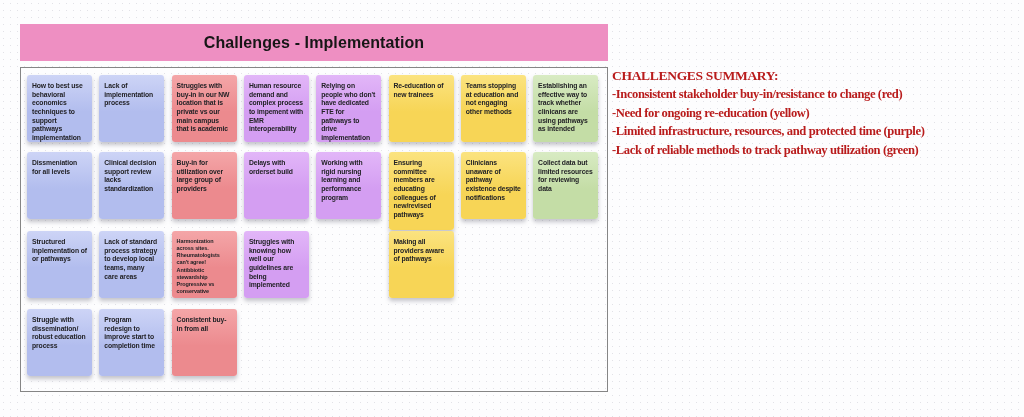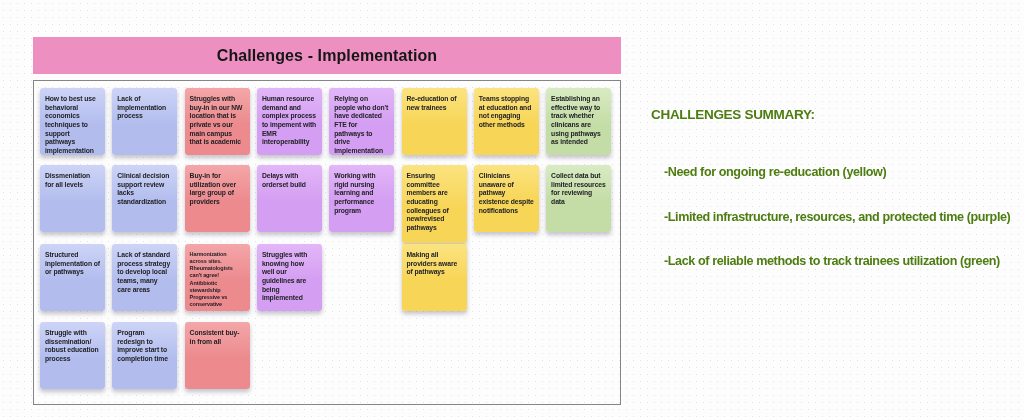--- a/index.html
+++ b/index.html
@@ -1,15 +1,15 @@
 <!DOCTYPE html>
 <html><head>
 <meta charset="utf-8">
 <style>
-  * { margin: 0; padding: 13px; box-sizing: border-box; }
+  * { margin: 0; padding: 0; box-sizing: border-box; }
   html, body { width: 1024px; height: 417px; overflow: hidden; }
   body {
     font-family: "Liberation Sans", sans-serif;
     background-color: #fdfdfe;
     background-image: radial-gradient(#e2e2e7 0.8px, transparent 0.9px);
     background-size: 7px 7px;
     position: relative;
   }
   .banner {
     position: absolute;
@@ -44,21 +44,22 @@
     color: #222226;
     white-space: pre-line;
     overflow: hidden;
     box-shadow: 0 3px 4px rgba(90, 90, 105, 0.35);
   }
   .note.small-text { font-size: 5.5px; line-height: 1.3; }
   .summary {
     position: absolute;
     left: 612px; top: 67px;
     width: 412px;
-    color: #4d7c0f;
+    color: #b91c1c;
+    font-family: Liberation Serif, serif;
   }
   .summary-title {
     font-size: 13.5px;
     font-weight: bold;
     line-height: 18.4px;
     letter-spacing: -0.3px;
     white-space: nowrap;
   }
   .summary-line {
     font-size: 12.6px;
@@ -103,17 +104,18 @@
       <div class="note" style="background: linear-gradient(rgb(251, 227, 128) 0%, rgb(247, 213, 86) 55%); left: 367.5px; top: 163px;">Making all providers aware of pathways</div>
       <div class="note" style="background: linear-gradient(rgb(205, 212, 246) 0%, rgb(178, 189, 238) 55%); left: 6px; top: 241px;">Struggle with dissemination/ robust education process</div>
       <div class="note" style="background: linear-gradient(rgb(205, 212, 246) 0%, rgb(178, 189, 238) 55%); left: 78.3px; top: 241px;">Program redesign to improve start to completion time</div>
       <div class="note" style="background: linear-gradient(rgb(244, 166, 168) 0%, rgb(236, 138, 142) 55%); left: 150.6px; top: 241px;">Consistent buy-in from all</div>
     </div>
 </div>
 
 <aside class="summary">
   <div class="summary-title">CHALLENGES SUMMARY:</div>
   <div id="summary-lines">
+      <div class="summary-line">-Inconsistent stakeholder buy-in/resistance to change (red)</div>
       <div class="summary-line">-Need for ongoing re-education (yellow)</div>
       <div class="summary-line">-Limited infrastructure, resources, and protected time (purple)</div>
-      <div class="summary-line">-Lack of reliable methods to track trainees utilization (green)</div>
+      <div class="summary-line">-Lack of reliable methods to track pathway utilization (green)</div>
     </div>
 </aside>
 
 </body></html>

